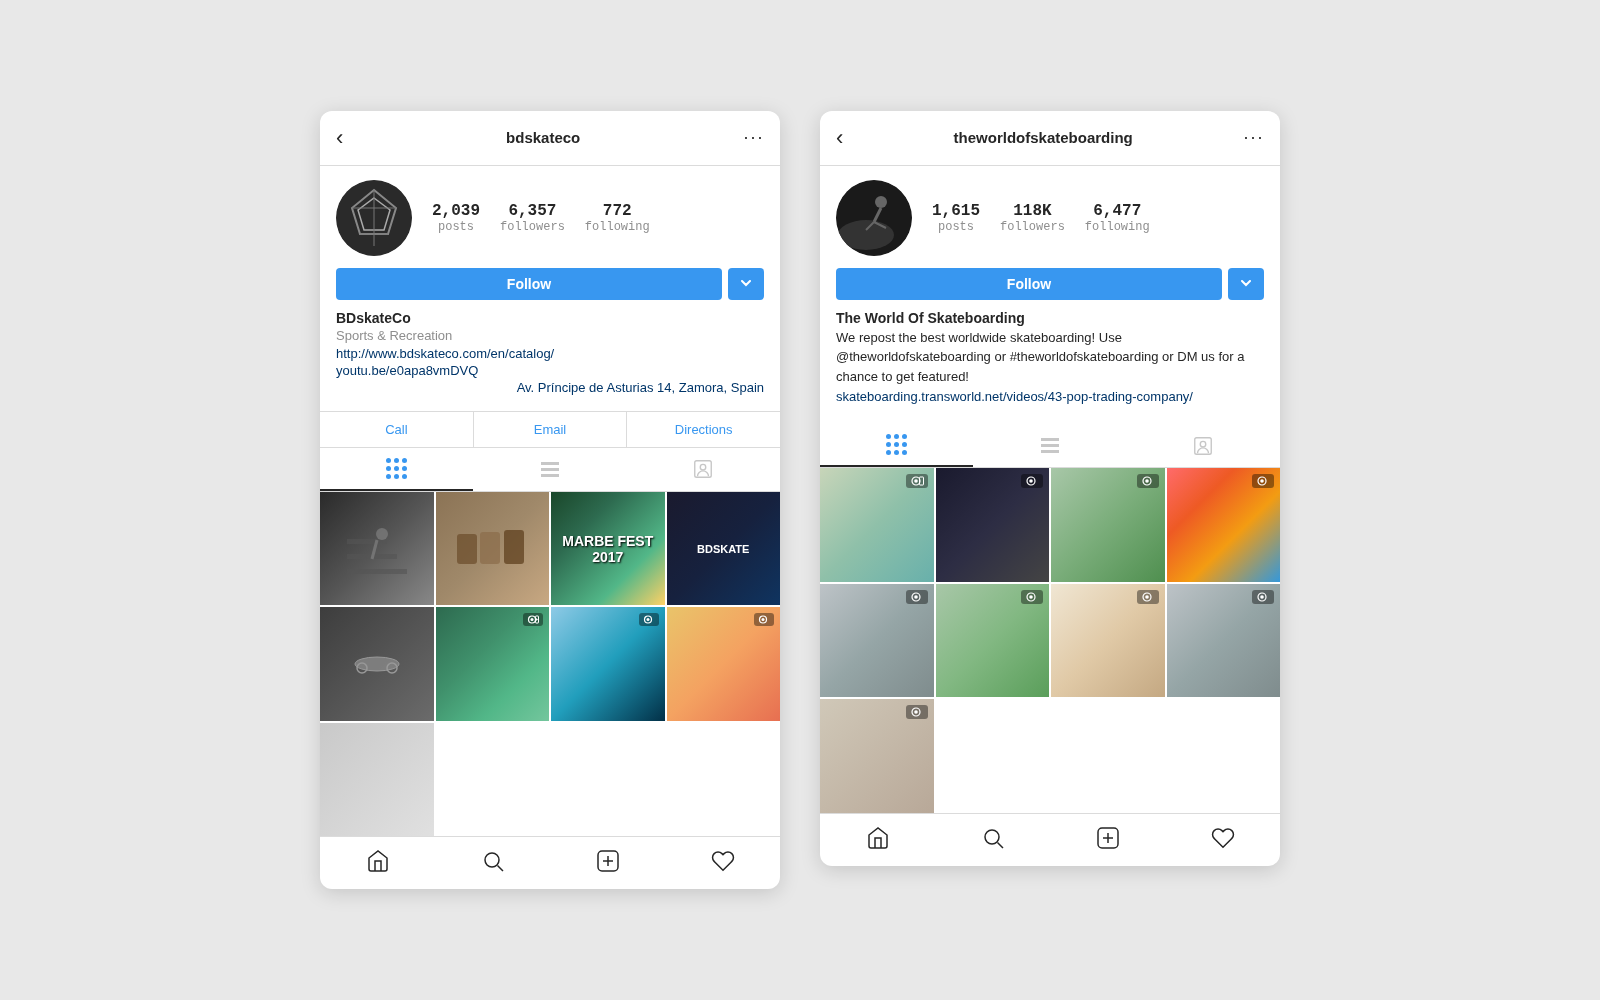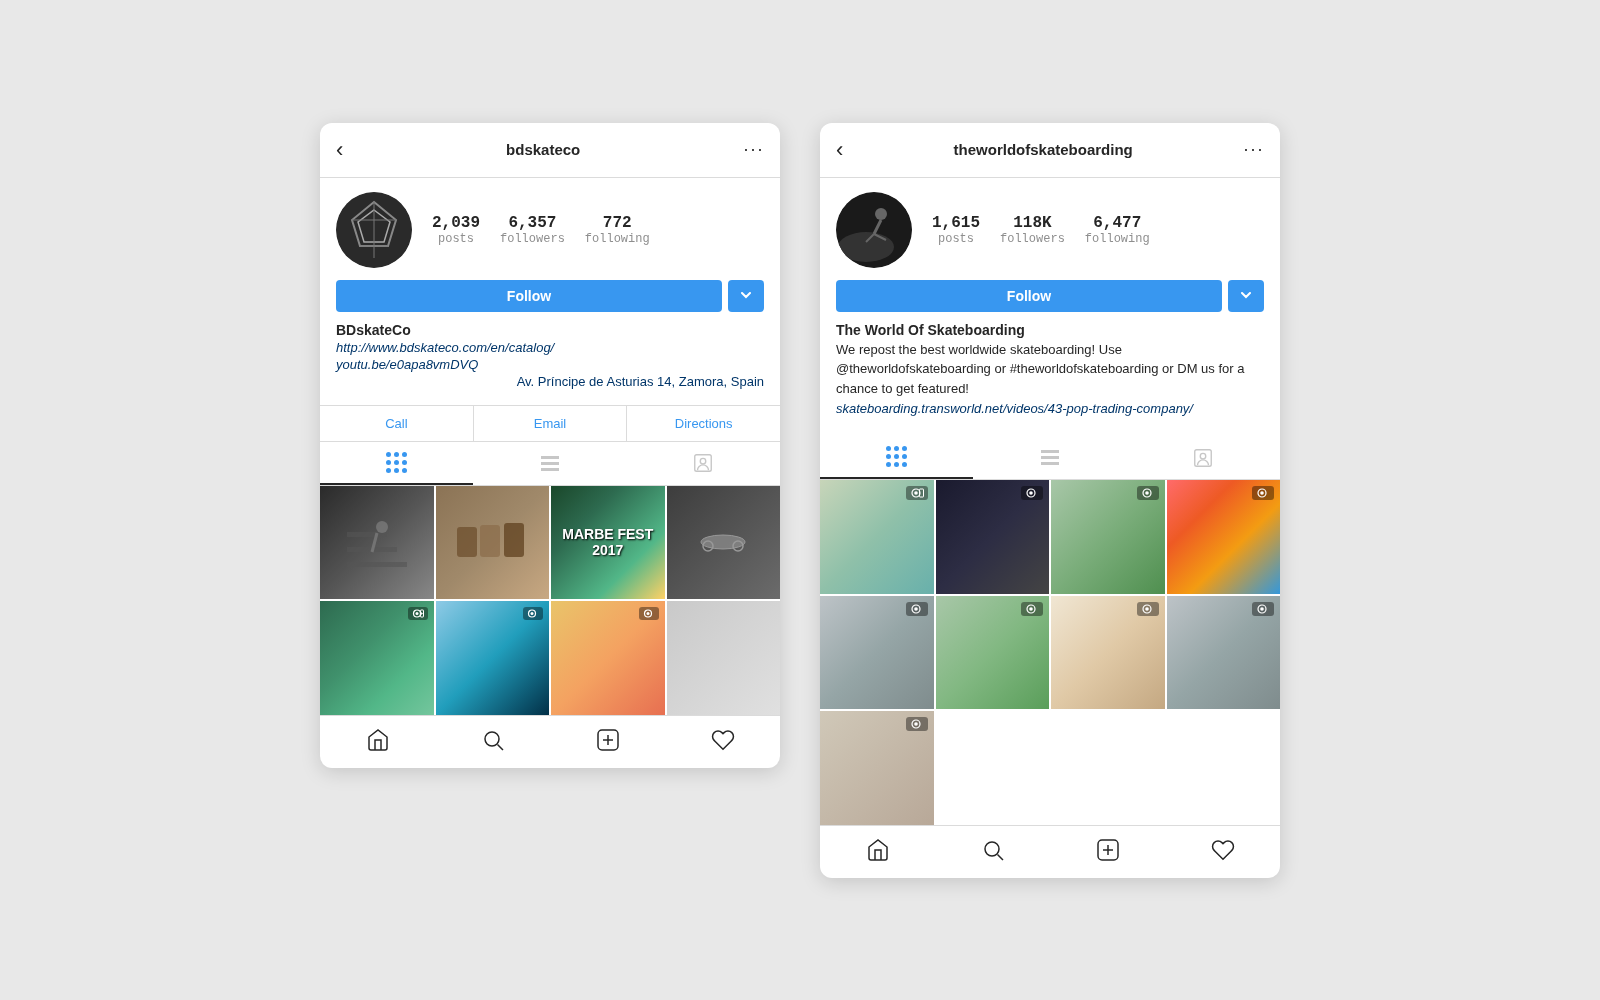--- a/index.html
+++ b/index.html
@@ -135,21 +135,20 @@
     }
     .bio-category {
       font-size: 13px;
       color: #8e8e8e;
       margin-bottom: 3px;
     }
     .bio-link {
       font-size: 13px;
       color: #003569;
       margin-bottom: 2px;
-      font-style: italic;
     }
     .bio-text {
       font-size: 13px;
       color: #262626;
       line-height: 1.5;
       margin-bottom: 3px;
     }
     .bio-address {
       font-size: 13px;
       color: #003569;
@@ -325,20 +324,21 @@
         <button class="dropdown-btn">
           <svg width="10" height="7" viewBox="0 0 10 7">
             <path d="M1 1l4 4 4-4" stroke="#fff" stroke-width="2" fill="none" stroke-linecap="round"></path>
           </svg>
         </button>
       </div>
     </div>
 
     <div class="bio-section">
       <div class="bio-name">BDskateCo</div>
+      <div class="bio-category">Sports &amp; Recreation</div>
       <div class="bio-link">http://www.bdskateco.com/en/catalog/</div>
       <div class="bio-link">youtu.be/e0apa8vmDVQ</div>
       <div class="bio-address">Av. Príncipe de Asturias 14, Zamora, Spain</div>
     </div>
 
     <div class="action-row">
       <div class="action-btn">Call</div>
       <div class="action-btn">Email</div>
       <div class="action-btn">Directions</div>
     </div>
@@ -394,20 +394,25 @@
             <rect x="52" y="6" width="20" height="34" rx="3" fill="#5b3c1a"></rect>
           </svg>
         </div>
       </div>
       <div class="grid-cell">
         <div class="img-placeholder img-skate-3">
           <span style="font-size:14px;font-weight:bold;color:#fff;text-shadow:1px 1px 2px #000;text-align:center">MARBE FEST<br>2017</span>
         </div>
       </div>
       <div class="grid-cell">
+        <div class="img-placeholder img-skate-4">
+          <span style="font-size:11px;font-weight:bold;color:#fff;text-align:center">BDSKATE</span>
+        </div>
+      </div>
+      <div class="grid-cell">
         <div class="img-placeholder img-skate-5">
           <svg width="50" height="20" viewBox="0 0 50 20" opacity="0.8">
             <ellipse cx="25" cy="10" rx="22" ry="7" fill="#888" stroke="#aaa" stroke-width="1"></ellipse>
             <ellipse cx="10" cy="14" rx="5" ry="5" fill="none" stroke="#aaa" stroke-width="1.5"></ellipse>
             <ellipse cx="40" cy="14" rx="5" ry="5" fill="none" stroke="#aaa" stroke-width="1.5"></ellipse>
           </svg>
         </div>
       </div>
       <div class="grid-cell">
         <div class="img-placeholder img-skate-6">

